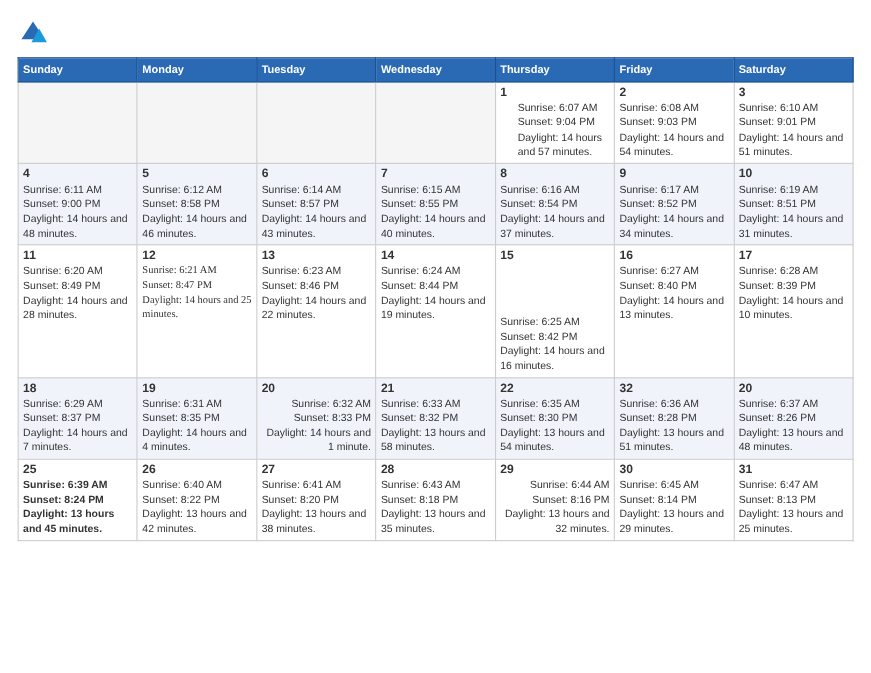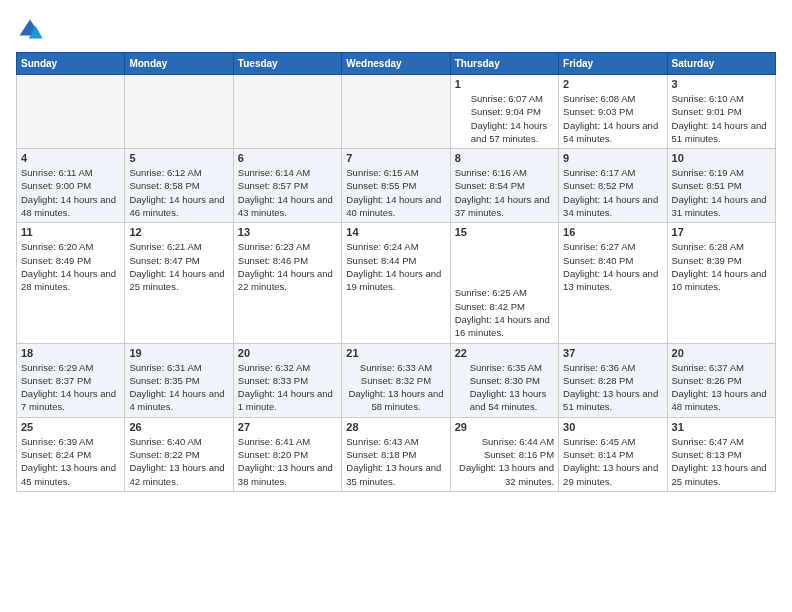--- a/index.html
+++ b/index.html
@@ -198,21 +198,21 @@
       </tr>
       <tr>
         <td>
           <span class="day-number">11</span>
           <div class="day-info" style="white-space: pre-line;">Sunrise: 6:20 AM
 Sunset: 8:49 PM
 Daylight: 14 hours and 28 minutes.</div>
         </td>
         <td>
           <span class="day-number">12</span>
-          <div class="day-info" style="white-space: pre-line;">Sunrise: 6:21 AM
+          <div class="day-info" style="white-space: pre-line; font-family: Liberation Serif, serif;">Sunrise: 6:21 AM
 Sunset: 8:47 PM
 Daylight: 14 hours and 25 minutes.</div>
         </td>
         <td>
           <span class="day-number">13</span>
           <div class="day-info" style="white-space: pre-line;">Sunrise: 6:23 AM
 Sunset: 8:46 PM
 Daylight: 14 hours and 22 minutes.</div>
         </td>
         <td>
@@ -248,53 +248,53 @@
 Daylight: 14 hours and 7 minutes.</div>
         </td>
         <td>
           <span class="day-number">19</span>
           <div class="day-info" style="white-space: pre-line;">Sunrise: 6:31 AM
 Sunset: 8:35 PM
 Daylight: 14 hours and 4 minutes.</div>
         </td>
         <td>
           <span class="day-number">20</span>
-          <div class="day-info" style="white-space: pre-line;">Sunrise: 6:32 AM
+          <div class="day-info" style="white-space: pre-line; text-align: right;">Sunrise: 6:32 AM
 Sunset: 8:33 PM
 Daylight: 14 hours and 1 minute.</div>
         </td>
         <td>
           <span class="day-number">21</span>
-          <div class="day-info" style="white-space: pre-line; text-align: center;">Sunrise: 6:33 AM
+          <div class="day-info" style="white-space: pre-line;">Sunrise: 6:33 AM
 Sunset: 8:32 PM
 Daylight: 13 hours and 58 minutes.</div>
         </td>
         <td>
           <span class="day-number">22</span>
-          <div class="day-info" style="white-space: pre-line; margin-left: 15px;">Sunrise: 6:35 AM
+          <div class="day-info" style="white-space: pre-line;">Sunrise: 6:35 AM
 Sunset: 8:30 PM
 Daylight: 13 hours and 54 minutes.</div>
         </td>
         <td>
-          <span class="day-number">37</span>
+          <span class="day-number">32</span>
           <div class="day-info" style="white-space: pre-line;">Sunrise: 6:36 AM
 Sunset: 8:28 PM
 Daylight: 13 hours and 51 minutes.</div>
         </td>
         <td>
           <span class="day-number">20</span>
           <div class="day-info" style="white-space: pre-line;">Sunrise: 6:37 AM
 Sunset: 8:26 PM
 Daylight: 13 hours and 48 minutes.</div>
         </td>
       </tr>
       <tr>
         <td>
           <span class="day-number">25</span>
-          <div class="day-info" style="white-space: pre-line;">Sunrise: 6:39 AM
+          <div class="day-info" style="white-space: pre-line; font-weight: bold;">Sunrise: 6:39 AM
 Sunset: 8:24 PM
 Daylight: 13 hours and 45 minutes.</div>
         </td>
         <td>
           <span class="day-number">26</span>
           <div class="day-info" style="white-space: pre-line;">Sunrise: 6:40 AM
 Sunset: 8:22 PM
 Daylight: 13 hours and 42 minutes.</div>
         </td>
         <td>

